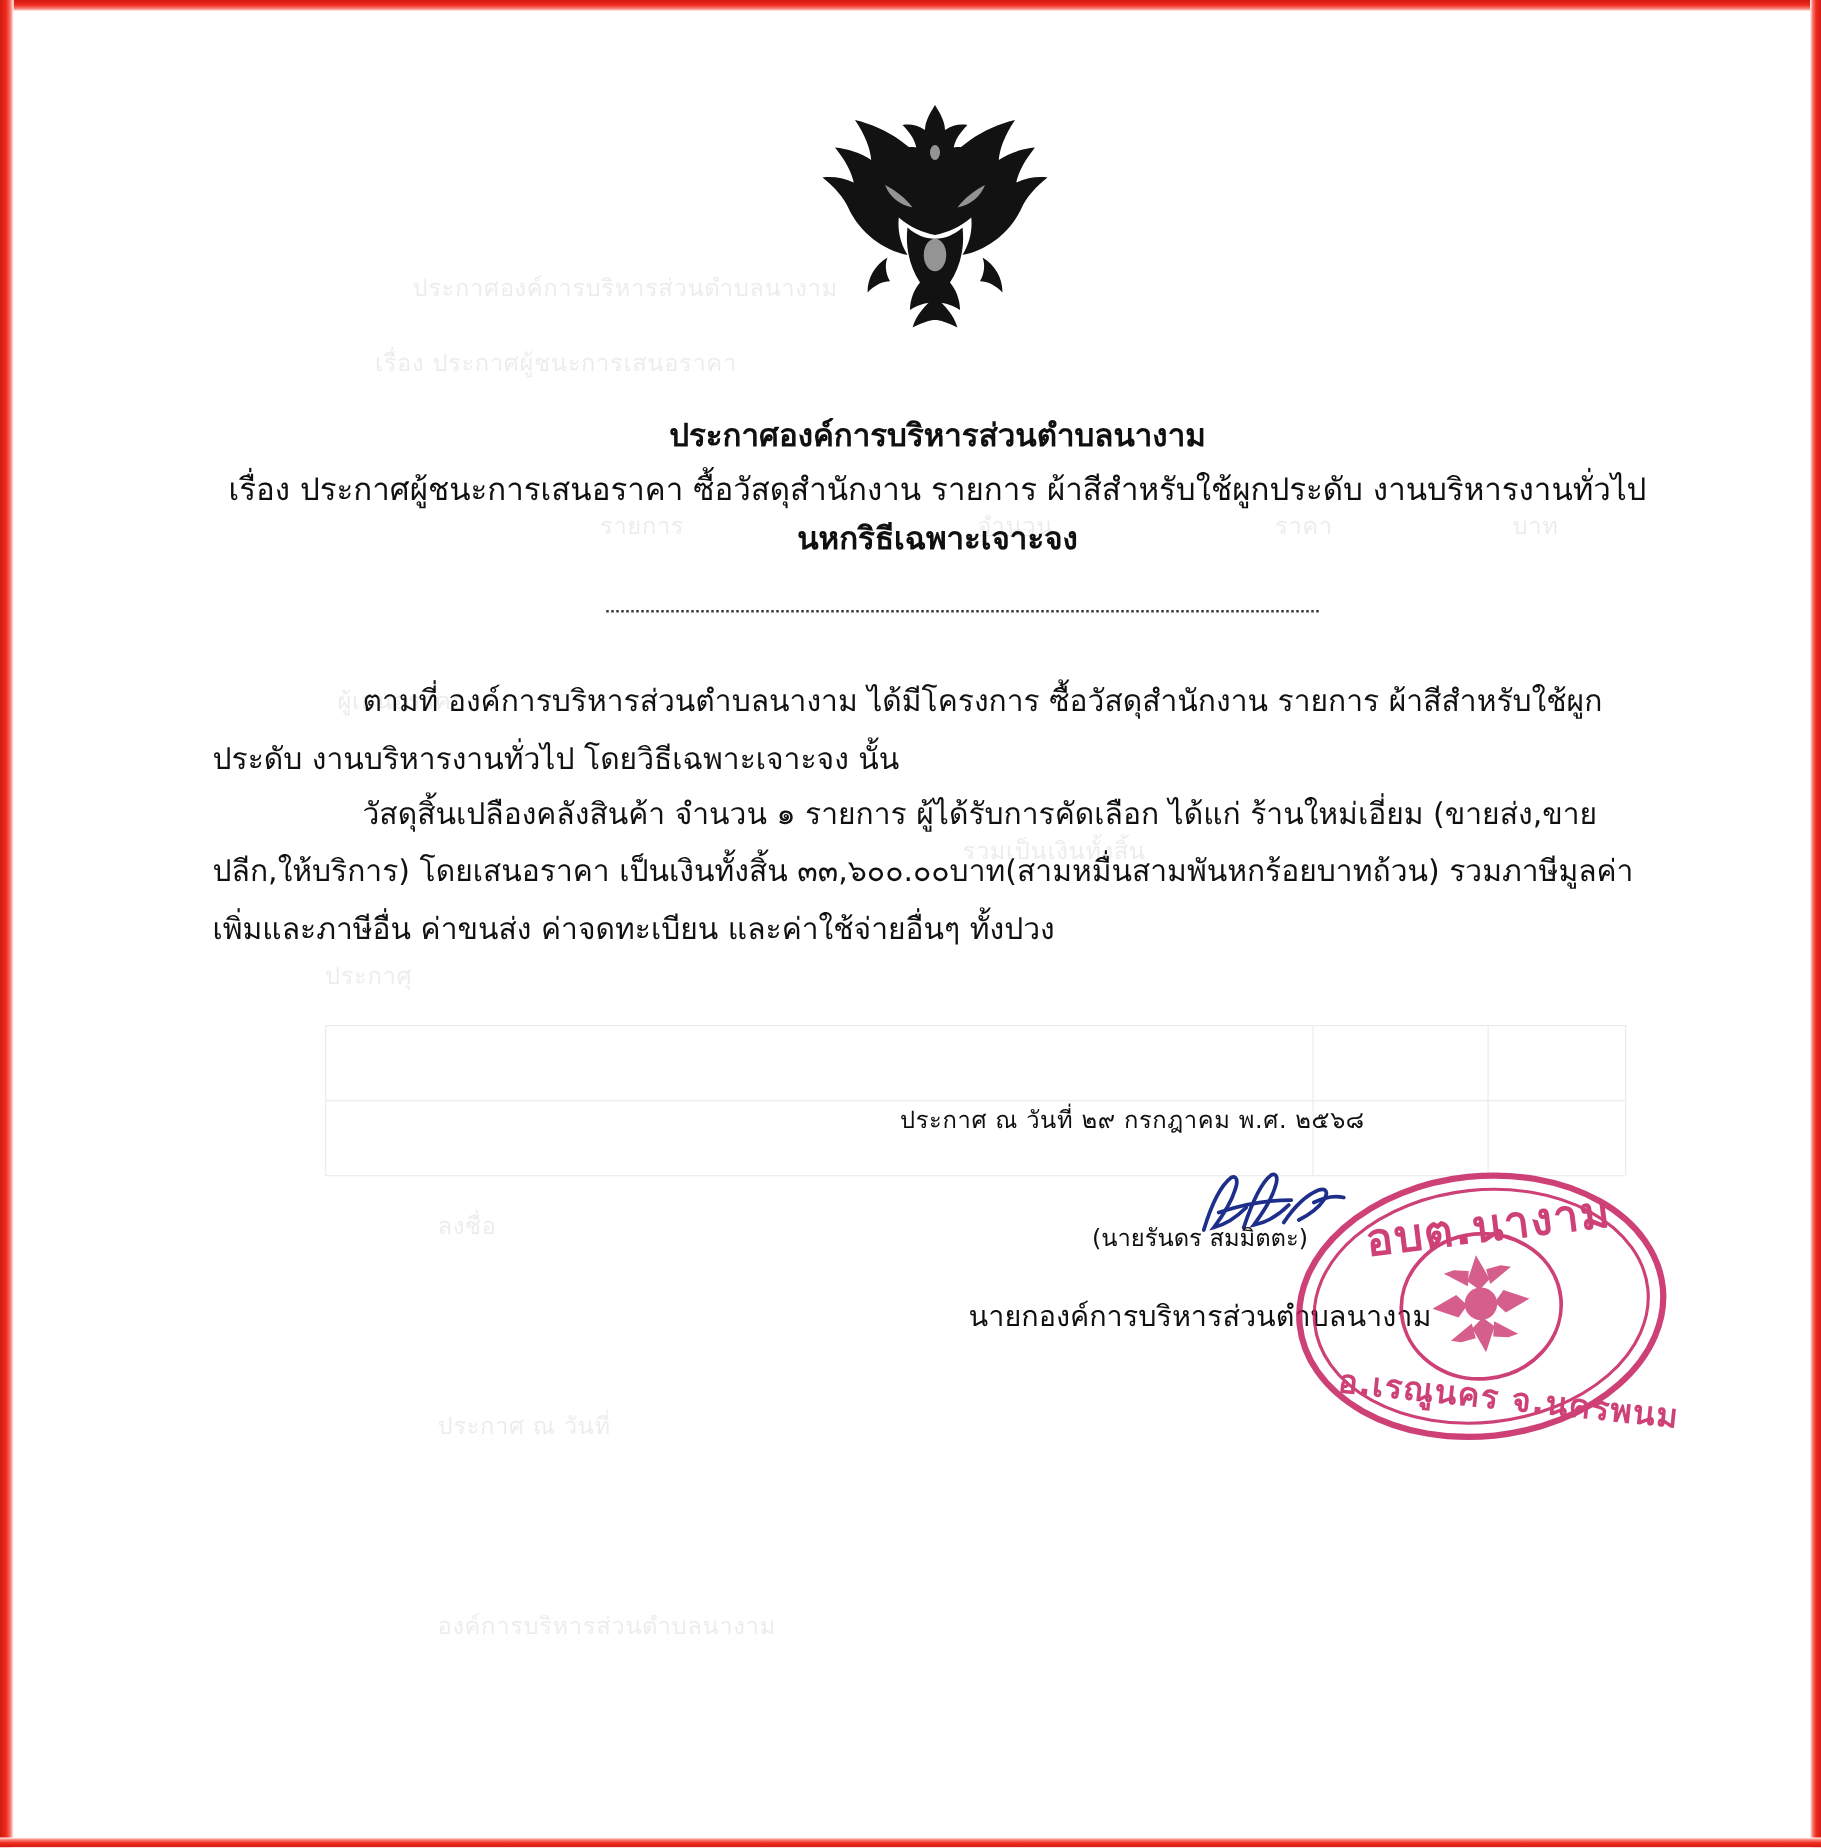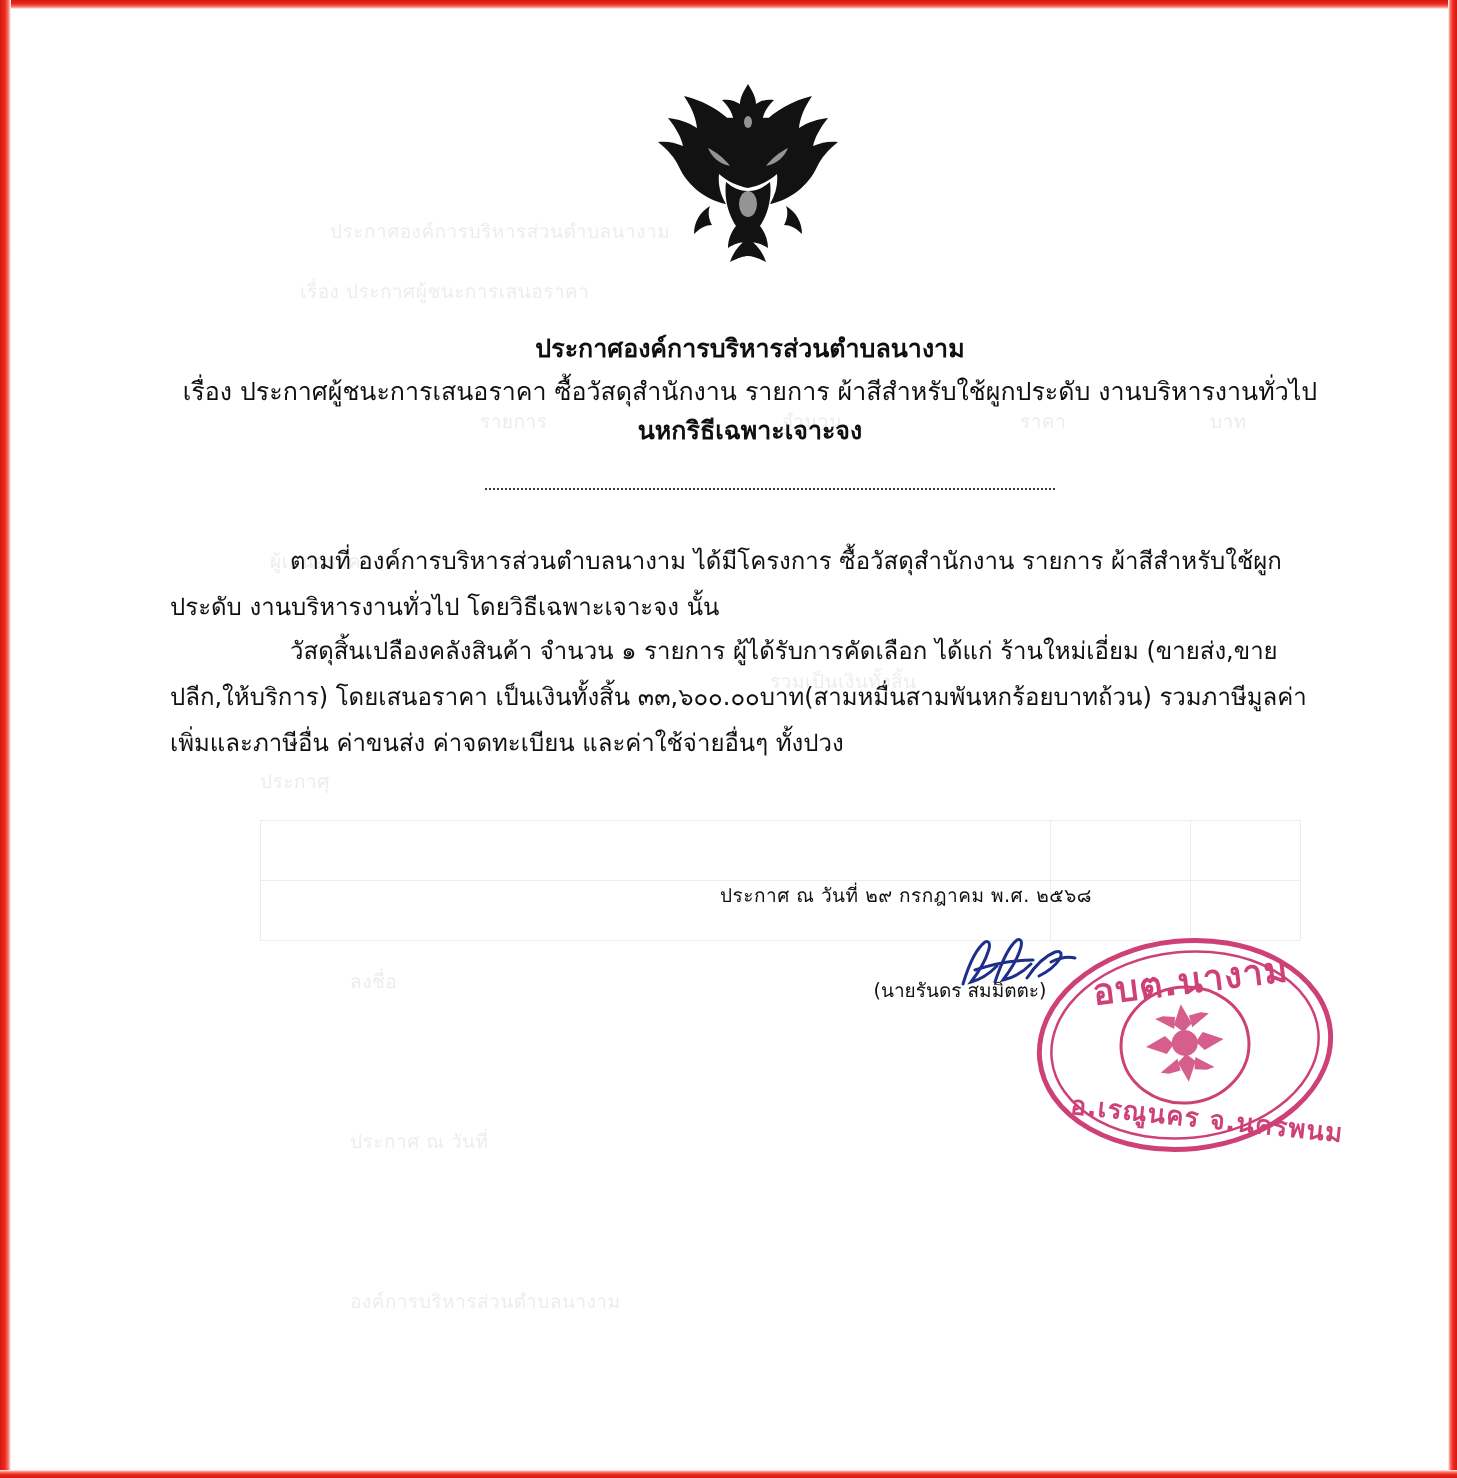--- a/index.html
+++ b/index.html
@@ -278,20 +278,21 @@
           <path d="M40 52 C46 34 54 16 62 10 C66 8 68 12 65 20 C62 30 54 42 48 50
                    C58 48 68 42 76 34"></path>
           <path d="M72 48 C80 36 90 26 100 22 C106 20 108 24 104 30 C100 36 92 42 84 46"></path>
           <path d="M96 32 C104 28 112 26 120 28"></path>
           <path d="M20 40 C38 34 58 30 78 30"></path>
         </g>
       </svg>
     </div>
 
     <div id="sign-name">(นายรันดร  สมมิตตะ)</div>
+    <div id="sign-pos">นายกองค์การบริหารส่วนตำบลนางาม</div>
 
     <div id="stamp">
       <svg viewBox="0 0 310 230" width="310" height="230" aria-hidden="true">
         <g transform="rotate(-6 155 115)">
           <ellipse cx="155" cy="115" rx="146" ry="104" fill="none" stroke="#c4185a" stroke-width="5"></ellipse>
           <ellipse cx="155" cy="115" rx="134" ry="93" fill="none" stroke="#c4185a" stroke-width="2.5"></ellipse>
           <ellipse cx="155" cy="115" rx="64" ry="58" fill="none" stroke="#c4185a" stroke-width="3"></ellipse>
 
           <g fill="#c4185a" opacity="0.85">
             <circle cx="155" cy="113" r="13"></circle>

